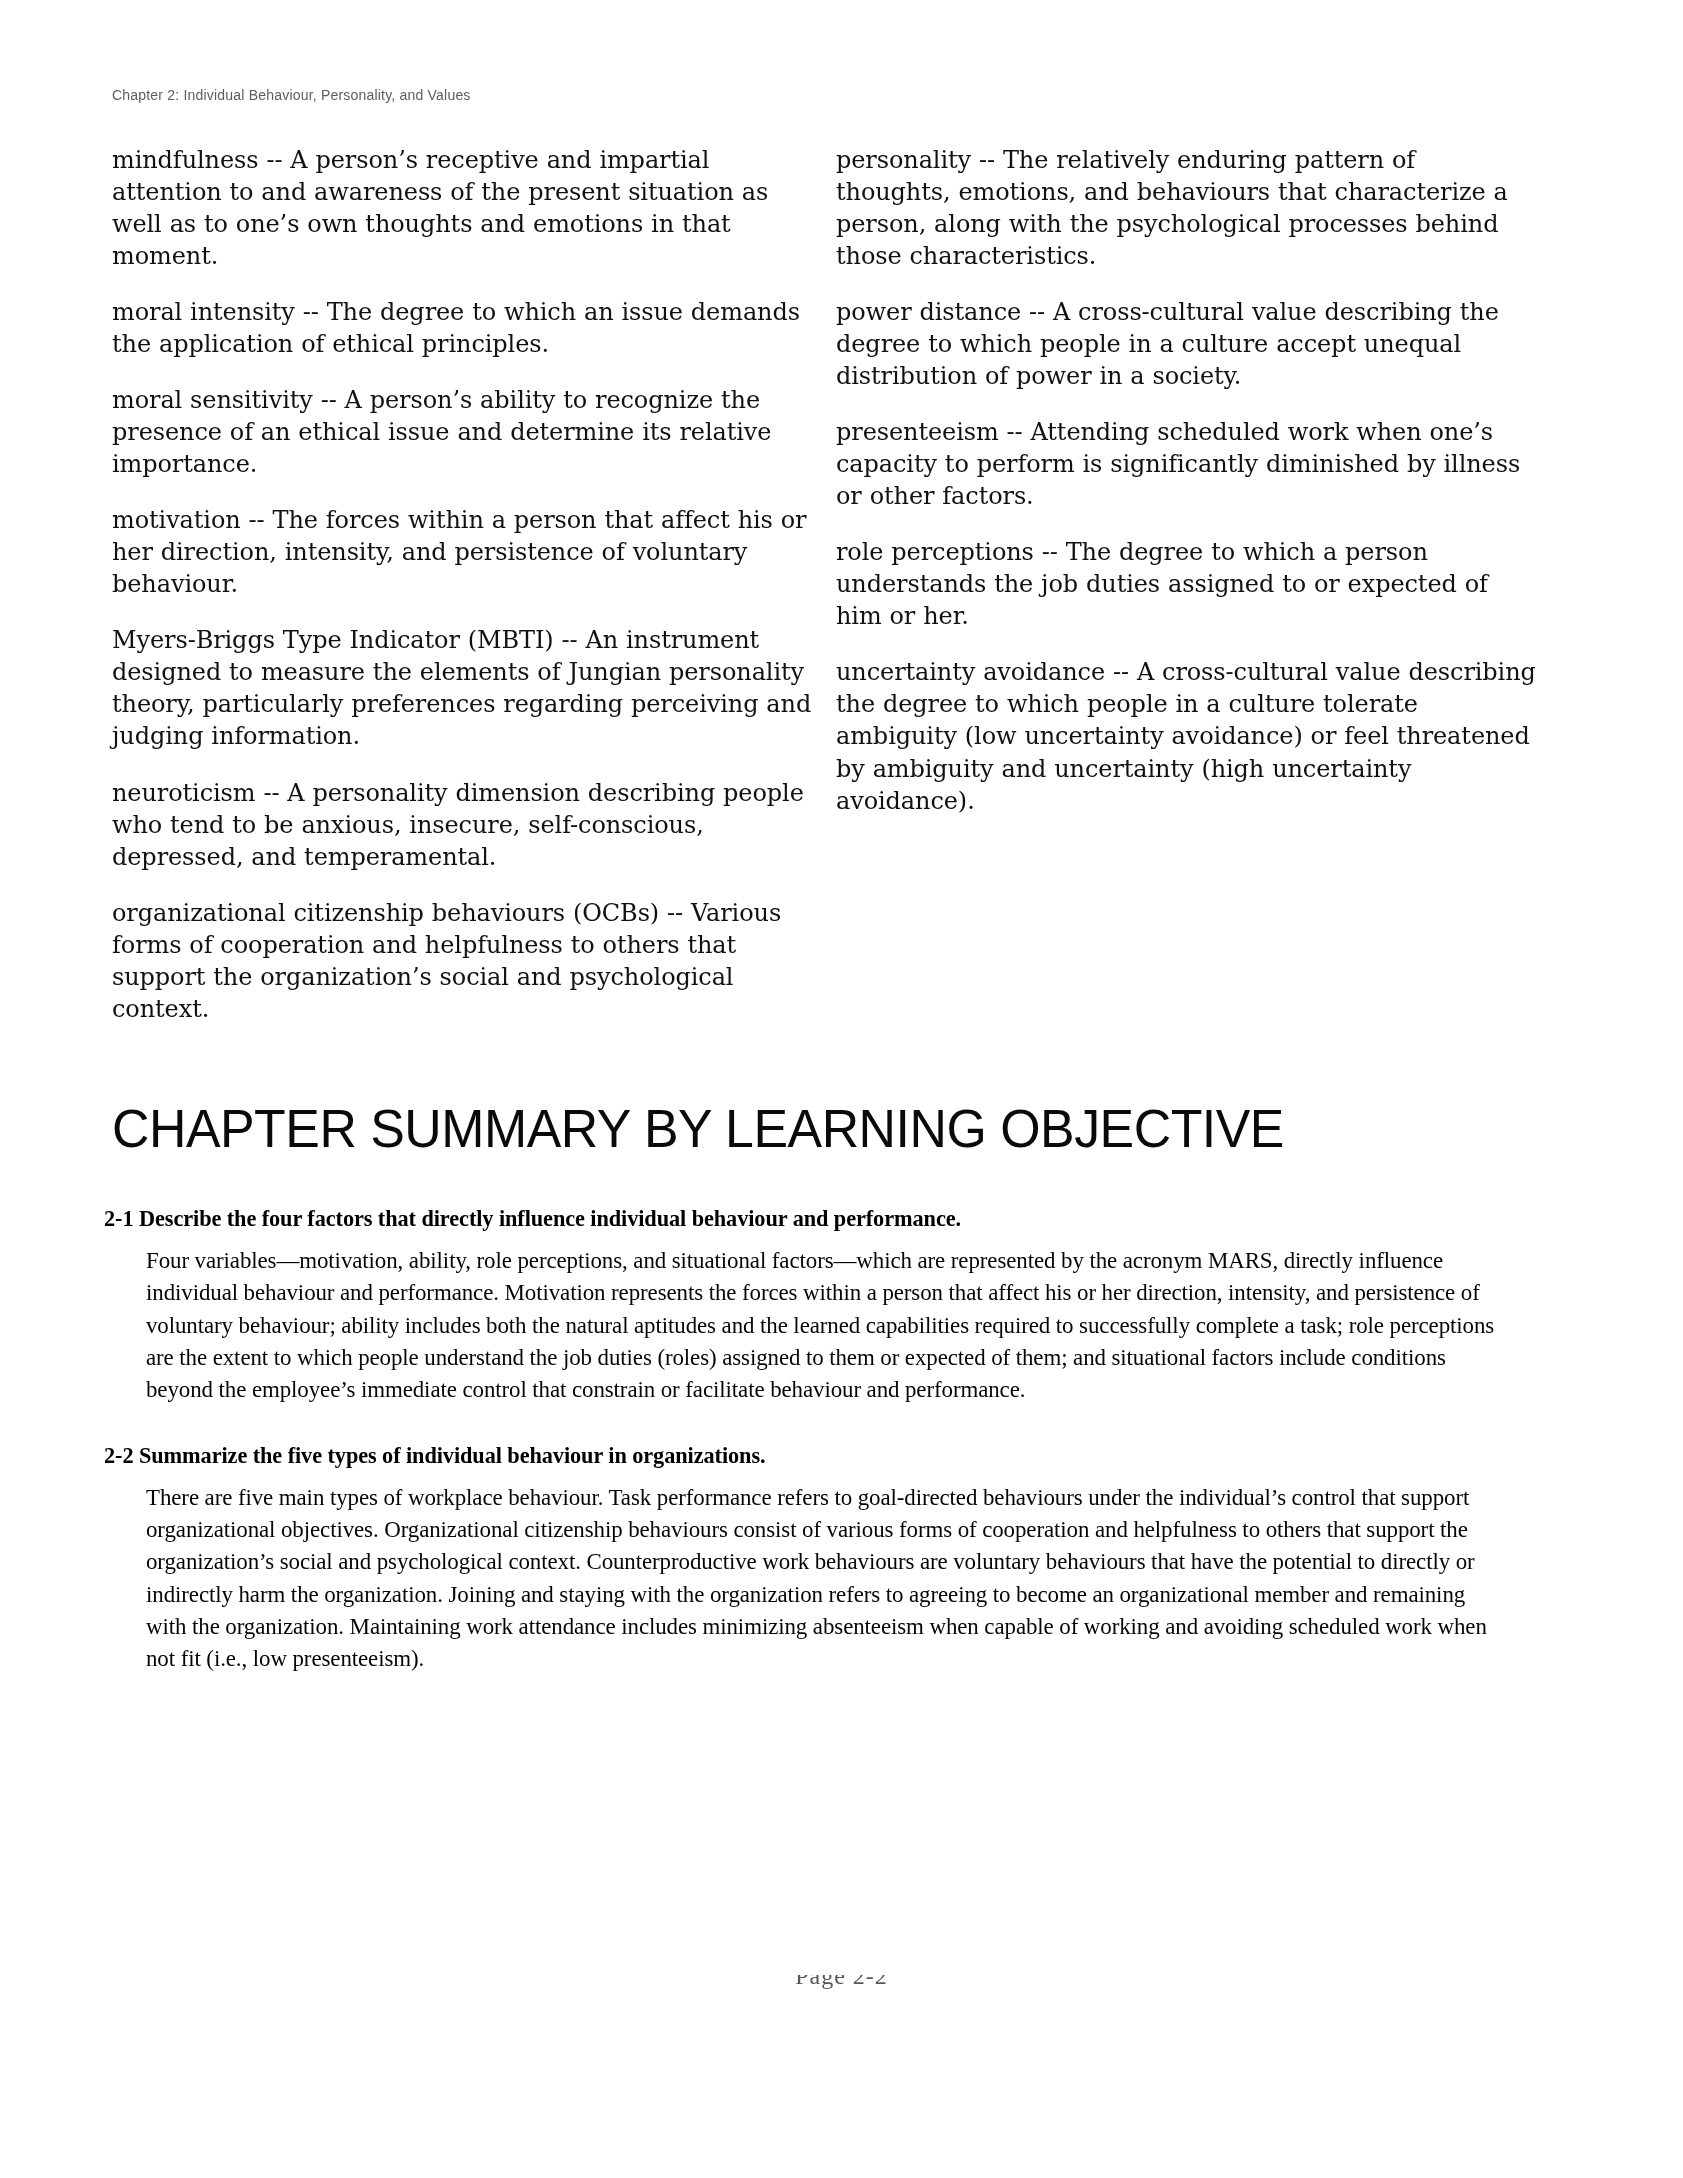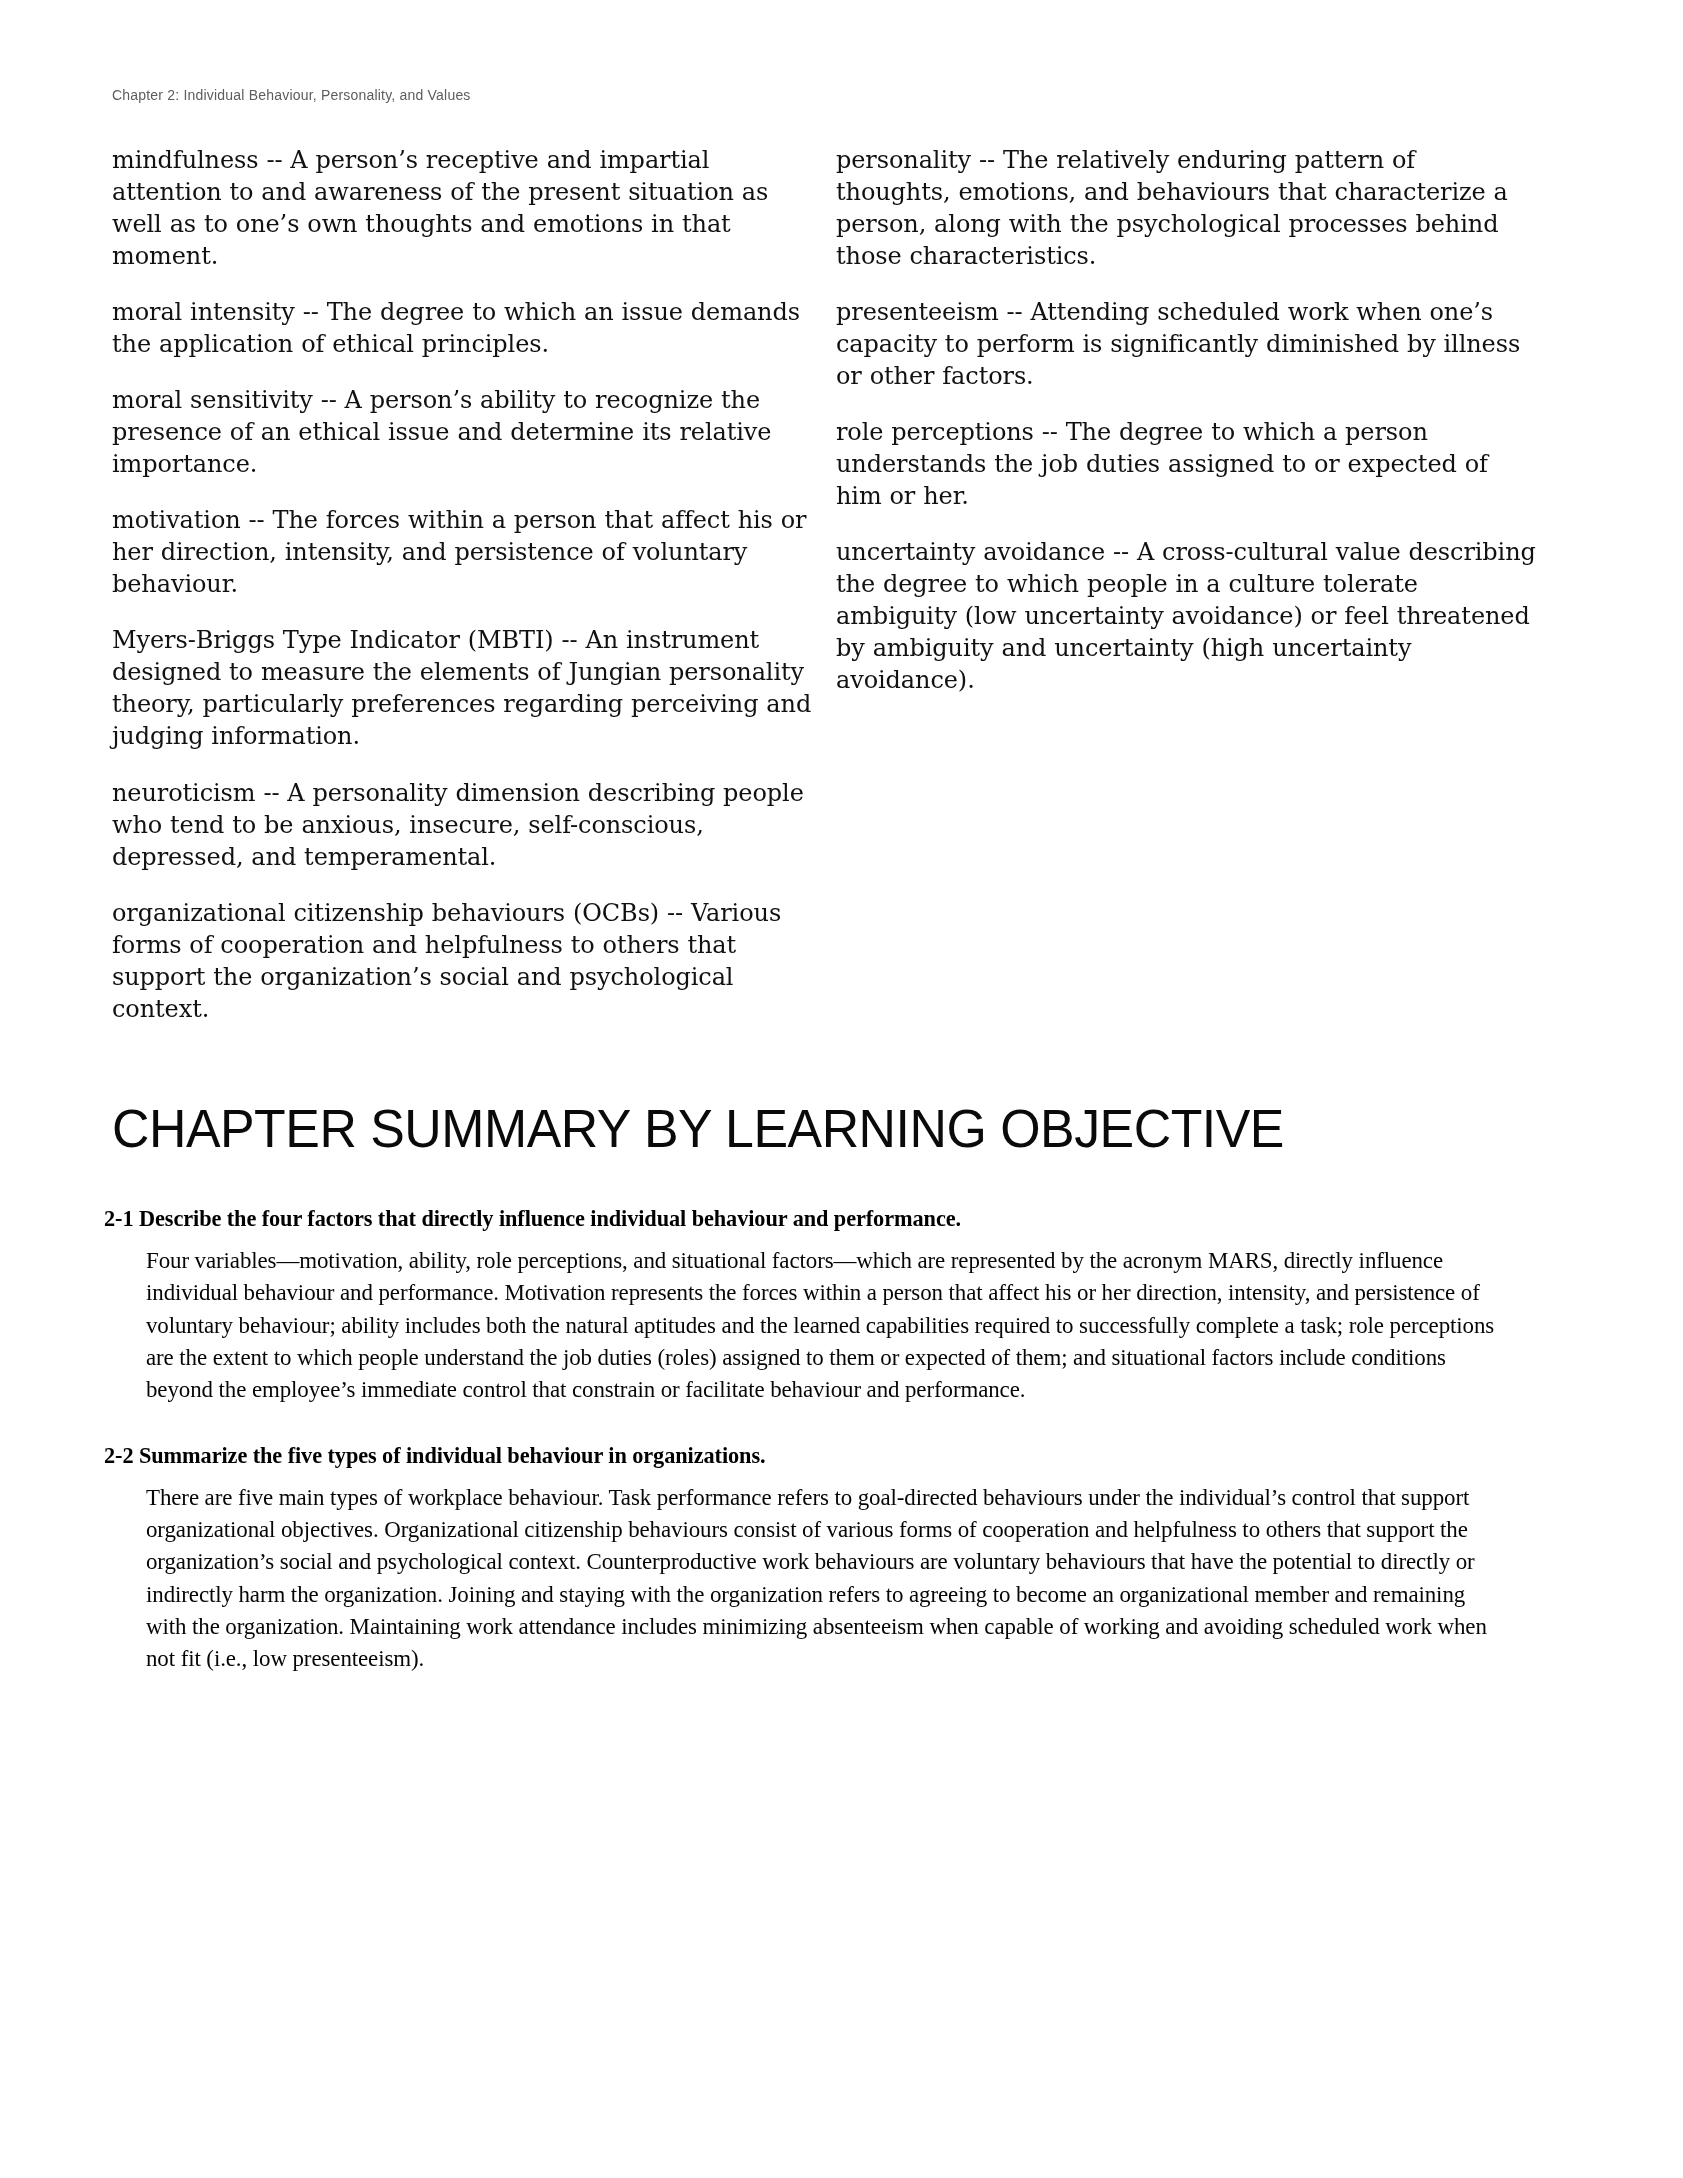--- a/index.html
+++ b/index.html
@@ -133,20 +133,21 @@
       <p class="gloss-entry">moral intensity -- The degree to which an issue demands the application of ethical principles.</p>
       <p class="gloss-entry">moral sensitivity -- A person’s ability to recognize the presence of an ethical issue and determine its relative importance.</p>
       <p class="gloss-entry">motivation -- The forces within a person that affect his or her direction, intensity, and persistence of voluntary behaviour.</p>
       <p class="gloss-entry">Myers-Briggs Type Indicator (MBTI) -- An instrument designed to measure the elements of Jungian personality theory, particularly preferences regarding perceiving and judging information.</p>
       <p class="gloss-entry">neuroticism -- A personality dimension describing people who tend to be anxious, insecure, self-conscious, depressed, and temperamental.</p>
       <p class="gloss-entry">organizational citizenship behaviours (OCBs) -- Various forms of cooperation and helpfulness to others that support the organization’s social and psychological context.</p>
     </div>
 
     <div class="glossary-col">
       <p class="gloss-entry">personality -- The relatively enduring pattern of thoughts, emotions, and behaviours that characterize a person, along with the psychological processes behind those characteristics.</p>
+      <p class="gloss-entry">power distance -- A cross-cultural value describing the degree to which people in a culture accept unequal distribution of power in a society.</p>
       <p class="gloss-entry">presenteeism -- Attending scheduled work when one’s capacity to perform is significantly diminished by illness or other factors.</p>
       <p class="gloss-entry">role perceptions -- The degree to which a person understands the job duties assigned to or expected of him or her.</p>
       <p class="gloss-entry">uncertainty avoidance -- A cross-cultural value describing the degree to which people in a culture tolerate ambiguity (low uncertainty avoidance) or feel threatened by ambiguity and uncertainty (high uncertainty avoidance).</p>
     </div>
 
   </div>
 
   <div class="section-heading">CHAPTER SUMMARY BY LEARNING OBJECTIVE</div>
 
   <div class="objectives">
@@ -156,15 +157,18 @@
       <p class="lo-body">Four variables—motivation, ability, role perceptions, and situational factors—which are represented by the acronym MARS, directly influence individual behaviour and performance. Motivation represents the forces within a person that affect his or her direction, intensity, and persistence of voluntary behaviour; ability includes both the natural aptitudes and the learned capabilities required to successfully complete a task; role perceptions are the extent to which people understand the job duties (roles) assigned to them or expected of them; and situational factors include conditions beyond the employee’s immediate control that constrain or facilitate behaviour and performance.</p>
     </div>
 
     <div class="lo-block">
       <p class="lo-title">2-2 Summarize the five types of individual behaviour in organizations.</p>
       <p class="lo-body">There are five main types of workplace behaviour. Task performance refers to goal-directed behaviours under the individual’s control that support organizational objectives. Organizational citizenship behaviours consist of various forms of cooperation and helpfulness to others that support the organization’s social and psychological context. Counterproductive work behaviours are voluntary behaviours that have the potential to directly or indirectly harm the organization. Joining and staying with the organization refers to agreeing to become an organizational member and remaining with the organization. Maintaining work attendance includes minimizing absenteeism when capable of working and avoiding scheduled work when not fit (i.e., low presenteeism).</p>
     </div>
 
   </div>
 
+  <div class="footer">
+    <span class="footer-inner">Page 2-2</span>
+  </div>
 
 </div>
 
 
 </body></html>

